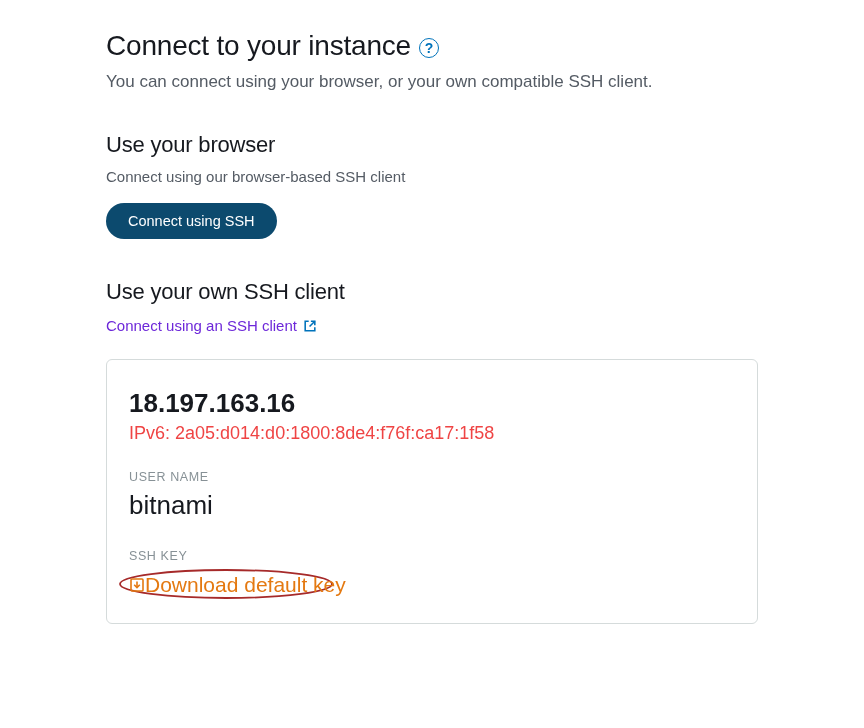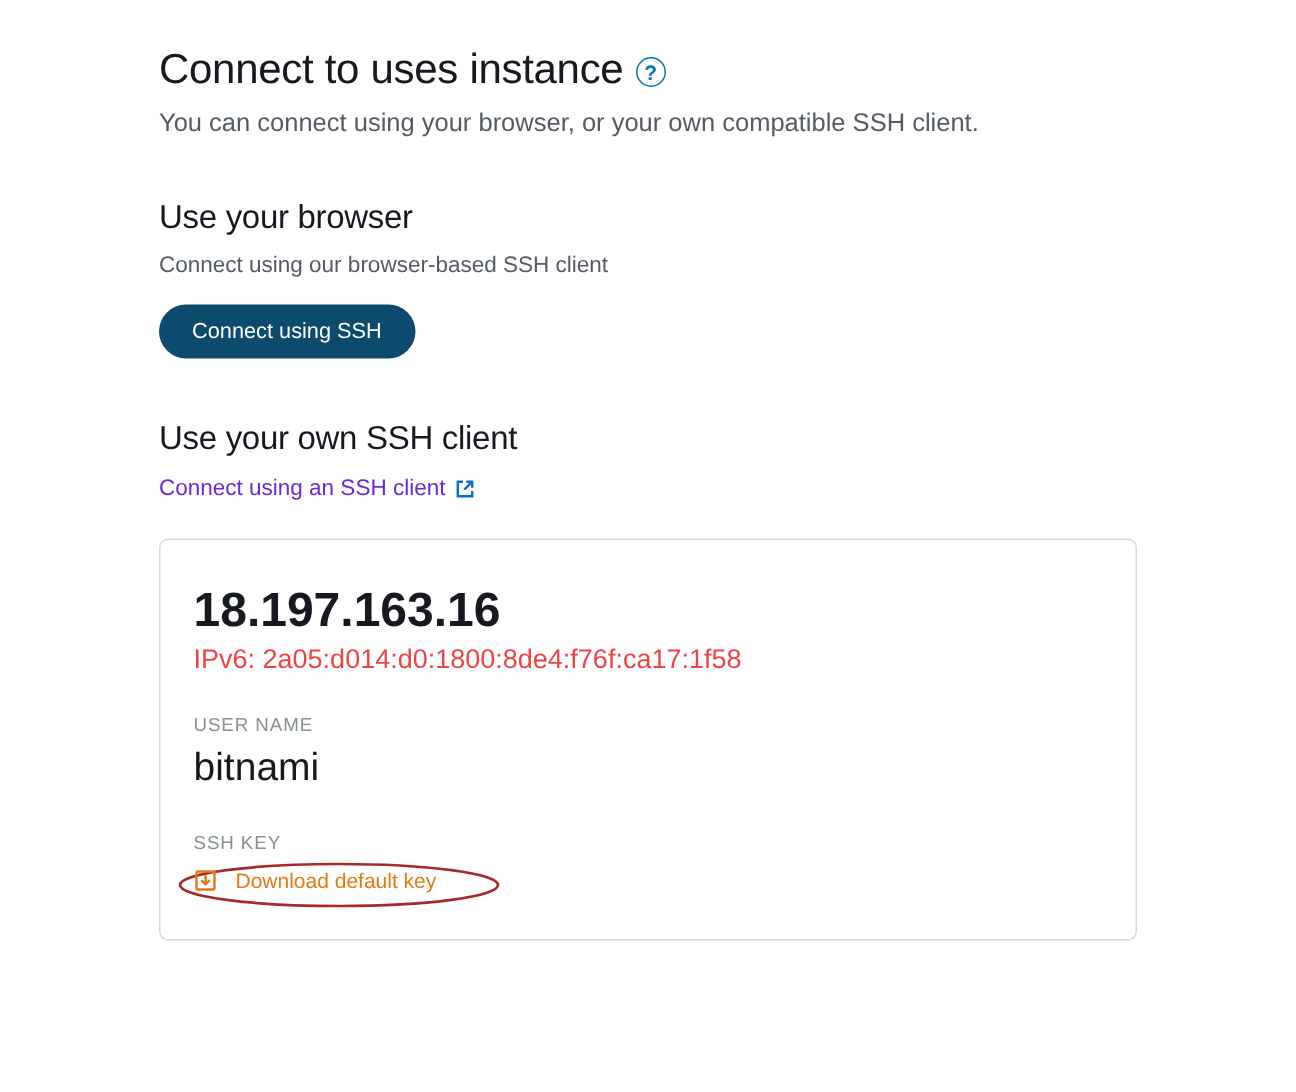--- a/index.html
+++ b/index.html
@@ -88,21 +88,21 @@
     padding: 22px 22px 26px 22px;
     margin-top: 24px;
   }
   .label {
     font-size: 12.5px;
     letter-spacing: 0.6px;
     color: #879196;
     text-transform: uppercase;
   }
   .ip {
-    font-size: 32px;
+    font-size: 26px;
     font-weight: 700;
     color: #16191f;
     margin-top: 6px;
   }
   .ipv6 {
     font-size: 18px;
     color: #ef4444;
     margin-top: 4px;
   }
   .username-label { margin-top: 26px; }
@@ -119,25 +119,25 @@
     margin-top: 8px;
   }
   .sshkey-text b { font-weight: 700; color: #16191f; }
   .download-wrap {
     position: relative;
     display: inline-block;
     margin-top: 10px;
   }
   .download-link {
     color: #e47911;
-    font-size: 14px;
+    font-size: 21px;
     text-decoration: none;
     display: inline-flex;
     align-items: center;
-    gap: 12px;
+    gap: 0;
     cursor: pointer;
     position: relative;
     z-index: 1;
   }
   .download-icon {
     width: 16px;
     height: 16px;
     flex: none;
   }
   .annotation-ellipse {
@@ -149,21 +149,21 @@
     pointer-events: none;
     z-index: 0;
   }
 </style>
 </head>
 <body>
 
 <div class="page">
 
   <h1 class="title">
-    <span>Connect to uses instance</span>
+    <span>Connect to your instance</span>
     <span class="help-icon">?</span>
   </h1>
   <p class="subtitle">You can connect using your browser, or your own compatible SSH client.</p>
 
   <h2 class="section">Use your browser</h2>
   <p class="section-desc">Connect using our browser-based SSH client</p>
   <button class="btn-orange">Connect using SSH</button>
 
   <h2 class="section">Use your own SSH client</h2>
   <a class="link">

